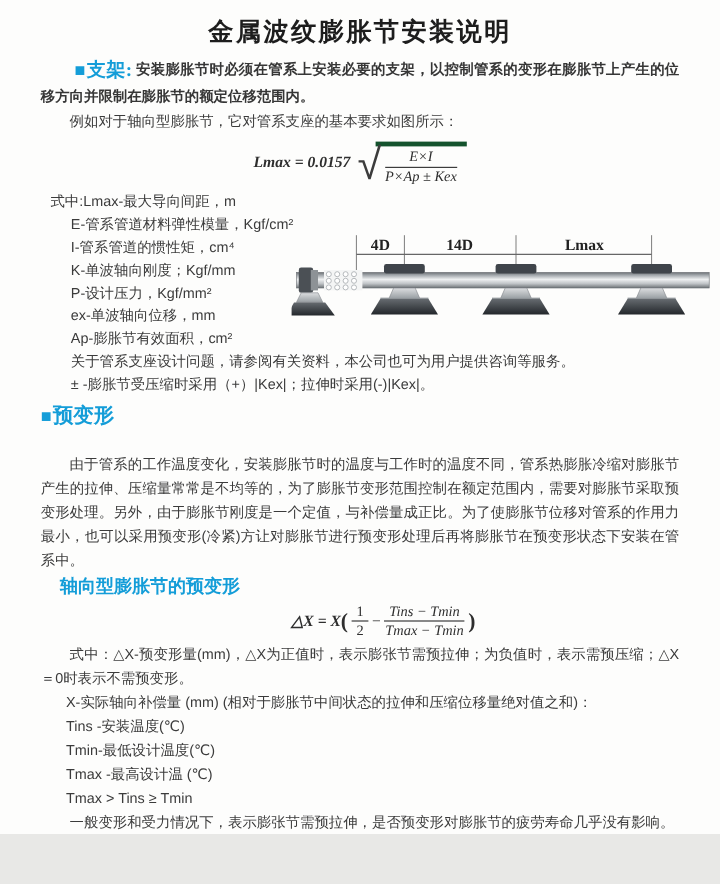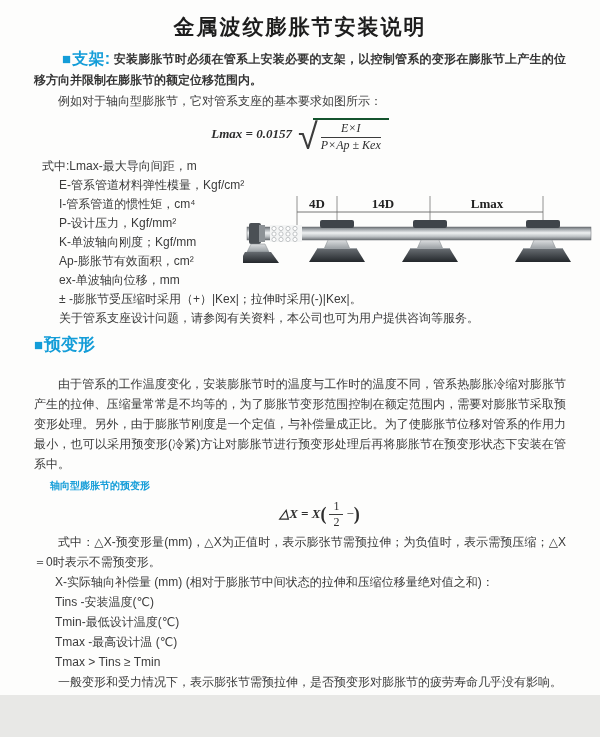--- a/index.html
+++ b/index.html
@@ -9,26 +9,26 @@
     position: relative; width: 600px; height: 695px; margin: 0 auto;
     background: #fdfdfc; color: #3b3b3b; font-size: 12px; overflow: hidden;
     box-shadow: 0 0 4px rgba(0,0,0,.2);
   }
   .title {
     text-align: center; font-size: 21px; font-weight: bold; color: #1d1d1d;
     letter-spacing: 2px; padding-top: 14px; line-height: 26px; margin-bottom: 4px;
   }
   .p { margin: 0 34px; line-height: 21px; text-align: justify; }
   .indent { text-indent: 2em; }
-  .bold { font-weight: bold; color: #363636; }
+  .bold { font-weight: bold; color: #363636; font-family: Liberation Serif, serif; }
   .blue { color: #149dd8; }
   .sec-inline { font-size: 16px; font-weight: bold; vertical-align: -1px; }
   .sec-marker { font-size: 15px; margin-right: 1px; }
   .h-big { font-size: 17px; font-weight: bold; margin: 6px 34px 18px; line-height: 22px; }
-  .h-sub { font-size: 10px; font-weight: bold; margin: 2px 34px 2px 50px; line-height: 20px; }
+  .h-sub { font-size: 15px; font-weight: bold; margin: 2px 34px 2px 50px; line-height: 20px; }
   .h-sub2 { font-size: 15px; font-weight: bold; margin: 4px 34px 2px; line-height: 20px; text-align: right; }
 
   .defs { margin: 2px 38px 0; line-height: 19px; }
   .defs .d0 { margin-left: 4px; }
   .defs .di { margin-left: 21px; }
 
   .preform-para { line-height: 20px; }
   .axial-para { line-height: 20px; }
   .axial-items { margin: 0 34px; line-height: 20px; }
   .axial-items div { margin-left: 21px; }
@@ -45,21 +45,21 @@
     display: inline-block; vertical-align: middle; text-align: center;
     font-family: "Liberation Serif", serif; line-height: 1.15; margin: 0 3px;
     font-size: 12px;
   }
   .frac .t { display: block; border-bottom: 1px solid #3c3c3c; padding: 0 4px 1px; }
   .frac .b { display: block; padding-top: 1px; }
   .frac.it { font-style: italic; }
   .radical { display: inline-flex; align-items: center; vertical-align: middle; margin-left: 6px; }
   .rsign { font-size: 36px; font-weight: 300; line-height: .8; color: #3c3c3c;
            font-family: "DejaVu Sans", sans-serif; margin-right: -5px; transform: translateY(2px); }
-  .rbody { border-top: 2px solid #14532d; padding: 2px 5px 0; }
+  .rbody { border-top: 4px solid #14532d; padding: 2px 5px 0; }
   .paren { font-size: 18px; font-weight: bold; vertical-align: -2px; }
 
   
   .diagram { position: absolute; left: 243px; top: 190px; width: 352px; height: 95px; }
 </style>
 </head>
 <body>
 
 <div class="page">
 
@@ -72,26 +72,26 @@
     <span class="fbold">Lmax = 0.0157</span><span class="radical">
         <span class="rsign">√</span>
         <span class="rbody"><span class="frac it"><span class="t">E×I</span><span class="b">P×Ap ± Kex</span></span></span>
       </span>
   </div>
 
   <div class="defs">
     <div class="d0">式中:Lmax-最大导向间距，m</div>
     <div class="di">E-管系管道材料弹性模量，Kgf/cm²</div>
     <div class="di">I-管系管道的惯性矩，cm⁴</div>
+    <div class="di">K-单波轴向刚度；Kgf/mm</div>
     <div class="di">P-设计压力，Kgf/mm²</div>
-    <div class="di">K-单波轴向刚度；Kgf/mm</div>
+    <div class="di">ex-单波轴向位移，mm</div>
     <div class="di">Ap-膨胀节有效面积，cm²</div>
-    <div class="di">ex-单波轴向位移，mm</div>
+    <div class="di">关于管系支座设计问题，请参阅有关资料，本公司也可为用户提供咨询等服务。</div>
     <div class="di">± -膨胀节受压缩时采用（+）|Kex|；拉伸时采用(-)|Kex|。</div>
-    <div class="di">关于管系支座设计问题，请参阅有关资料，本公司也可为用户提供咨询等服务。</div>
   </div>
 
   <svg class="diagram" viewBox="0 0 352 95">
     <defs>
       <linearGradient id="pipeGrad" x1="0" y1="0" x2="0" y2="1">
         <stop offset="0" stop-color="#6d7276"></stop>
           <stop offset="0.18" stop-color="#a3a8ac"></stop>
         <stop offset="0.45" stop-color="#eef0f1"></stop>
           <stop offset="0.72" stop-color="#c0c4c7"></stop>
         <stop offset="1" stop-color="#6d7276"></stop>
@@ -163,21 +163,21 @@
       <rect x="-20" y="58" width="40" height="2" fill="#9ea3a7"></rect>
       <path d="M-20 59 L20 59 L28 72 L-28 72 Z" fill="url(#baseGrad)"></path>
     </g>
   </svg>
 
   <div class="h-big blue"><span class="sec-marker">■</span><span>预变形</span></div>
   <p class="p indent preform-para">由于管系的工作温度变化，安装膨胀节时的温度与工作时的温度不同，管系热膨胀冷缩对膨胀节产生的拉伸、压缩量常常是不均等的，为了膨胀节变形范围控制在额定范围内，需要对膨胀节采取预变形处理。另外，由于膨胀节刚度是一个定值，与补偿量成正比。为了使膨胀节位移对管系的作用力最小，也可以采用预变形(冷紧)方让对膨胀节进行预变形处理后再将膨胀节在预变形状态下安装在管系中。</p>
 
   <div class="h-sub blue">轴向型膨胀节的预变形</div>
   <div class="formula f2">
-    <span class="fbold">△X = X</span><span class="paren">(</span><span class="frac"><span class="t">1</span><span class="b">2</span></span><span>−</span><span class="paren">)</span>
+    <span class="fbold">△X = X</span><span class="paren">(</span><span class="frac"><span class="t">1</span><span class="b">2</span></span><span>−</span><span class="frac it"><span class="t">Tins − Tmin</span><span class="b">Tmax − Tmin</span></span><span class="paren">)</span>
   </div>
   <p class="p indent axial-para">式中：△X-预变形量(mm)，△X为正值时，表示膨张节需预拉伸；为负值时，表示需预压缩；△X＝0时表示不需预变形。</p>
   <div class="axial-items">
     <div>X-实际轴向补偿量 (mm) (相对于膨胀节中间状态的拉伸和压缩位移量绝对值之和)：</div>
     <div>Tins -安装温度(℃)</div>
     <div>Tmin-最低设计温度(℃)</div>
     <div>Tmax -最高设计温 (℃)</div>
     <div>Tmax &gt; Tins ≥ Tmin</div>
   </div>
   <p class="p indent axial-para">一般变形和受力情况下，表示膨张节需预拉伸，是否预变形对膨胀节的疲劳寿命几乎没有影响。</p>

